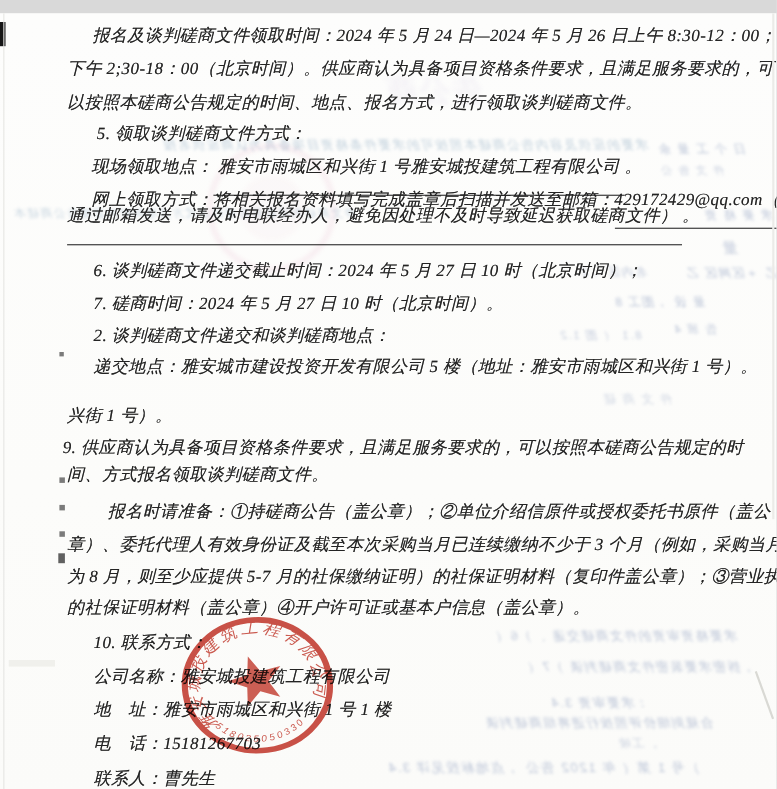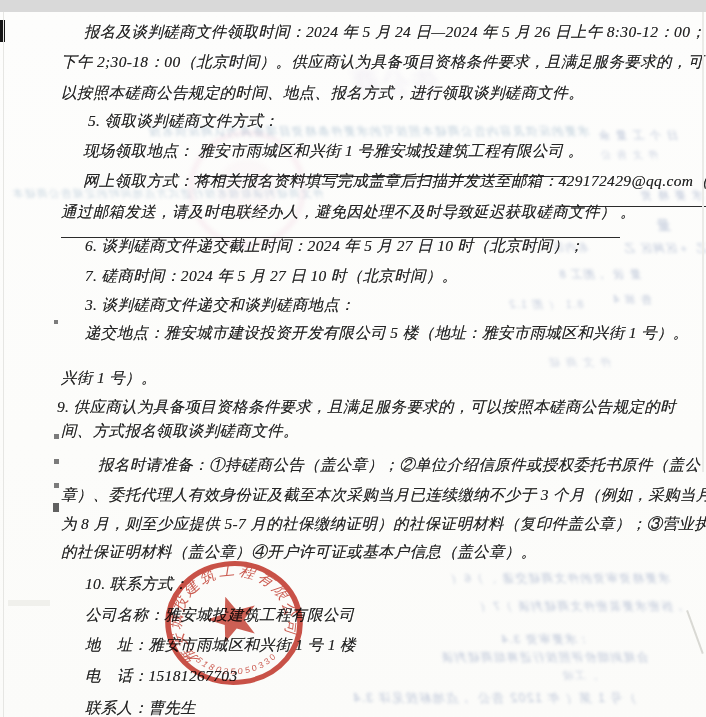--- a/index.html
+++ b/index.html
@@ -58,24 +58,24 @@
     <circle cx="61" cy="61" r="56" fill="none" stroke="#e3a8c4" stroke-width="5"></circle>
     <circle cx="61" cy="61" r="30" fill="#e3a8c4" opacity=".35"></circle>
   </svg>
 
   <div class="ln" style="left:84px;top:10px"><span>报名及谈判磋商文件领取时间：2024 年 5 月 24 日—2024 年 5 月 26 日上午 8:30-12：00；</span></div>
   <div class="ln" style="left:61px;top:40px"><span>下午 2;30-18：00（北京时间）。供应商认为具备项目资格条件要求，且满足服务要求的，可</span></div>
   <div class="ln" style="left:61px;top:71px"><span>以按照本磋商公告规定的时间、地点、报名方式，进行领取谈判磋商文件。</span></div>
   <div class="ln" style="left:88px;top:99px"><span>5.  领取谈判磋商文件方式：</span></div>
   <div class="ln" style="left:83px;top:129px"><span>现场领取地点：</span><span class="u">  雅安市雨城区和兴街 1 号雅安城投建筑工程有限公司  </span><span>。</span></div>
   <div class="ln" style="left:83px;top:159px"><span>网上领取方式：将相关报名资料填写完成盖章后扫描并发送至邮箱：</span><span class="u">429172429@qq.com（若</span></div>
-  <div class="ln" style="left:61px;top:190px"><span class="u">通过邮箱发送，请及时电联经办人，避免因处理不及时导致延迟获取磋商文件）  </span><span>。</span></div>
+  <div class="ln" style="left:61px;top:174px"><span class="u">通过邮箱发送，请及时电联经办人，避免因处理不及时导致延迟获取磋商文件）  </span><span>。</span></div>
   <div class="ln" style="left:85px;top:224px"><span>6. 谈判磋商文件递交截止时间：2024 年 5 月 27 日 10 时（北京时间）；</span></div>
   <div class="ln" style="left:85px;top:254px"><span>7. 磋商时间：2024 年 5 月 27 日 10 时（北京时间）。</span></div>
-  <div class="ln" style="left:85px;top:283px"><span>3. 谈判磋商文件递交和谈判磋商地点：</span></div>
+  <div class="ln" style="left:85px;top:283px"><span>2. 谈判磋商文件递交和谈判磋商地点：</span></div>
   <div class="ln" style="left:85px;top:311px"><span>递交地点：雅安城市建设投资开发有限公司 5 楼（地址：雅安市雨城区和兴街 1 号）。</span></div>
   <div class="ln" style="left:61px;top:356px"><span>兴街 1 号）。</span></div>
   <div class="ln" style="left:57px;top:385px"><span>9. 供应商认为具备项目资格条件要求，且满足服务要求的，可以按照本磋商公告规定的时</span></div>
   <div class="ln" style="left:98px;top:443px"><span>报名时请准备：①持磋商公告（盖公章）；②单位介绍信原件或授权委托书原件（盖公</span></div>
   <div class="ln" style="left:61px;top:409px"><span>间、方式报名领取谈判磋商文件。</span></div>
   <div class="ln" style="left:61px;top:473px"><span>章）、委托代理人有效身份证及截至本次采购当月已连续缴纳不少于 3 个月（例如，采购当月</span></div>
   <div class="ln" style="left:61px;top:502px"><span>为 8 月，则至少应提供 5-7 月的社保缴纳证明）的社保证明材料（复印件盖公章）；③营业执</span></div>
   <div class="ln" style="left:61px;top:530px"><span>的社保证明材料（盖公章）④开户许可证或基本户信息（盖公章）。</span></div>
   <div class="ln" style="left:85px;top:562px"><span>10. 联系方式：</span></div>
   <div class="ln" style="left:85px;top:593px"><span>公司名称：雅安城投建筑工程有限公司</span></div>

